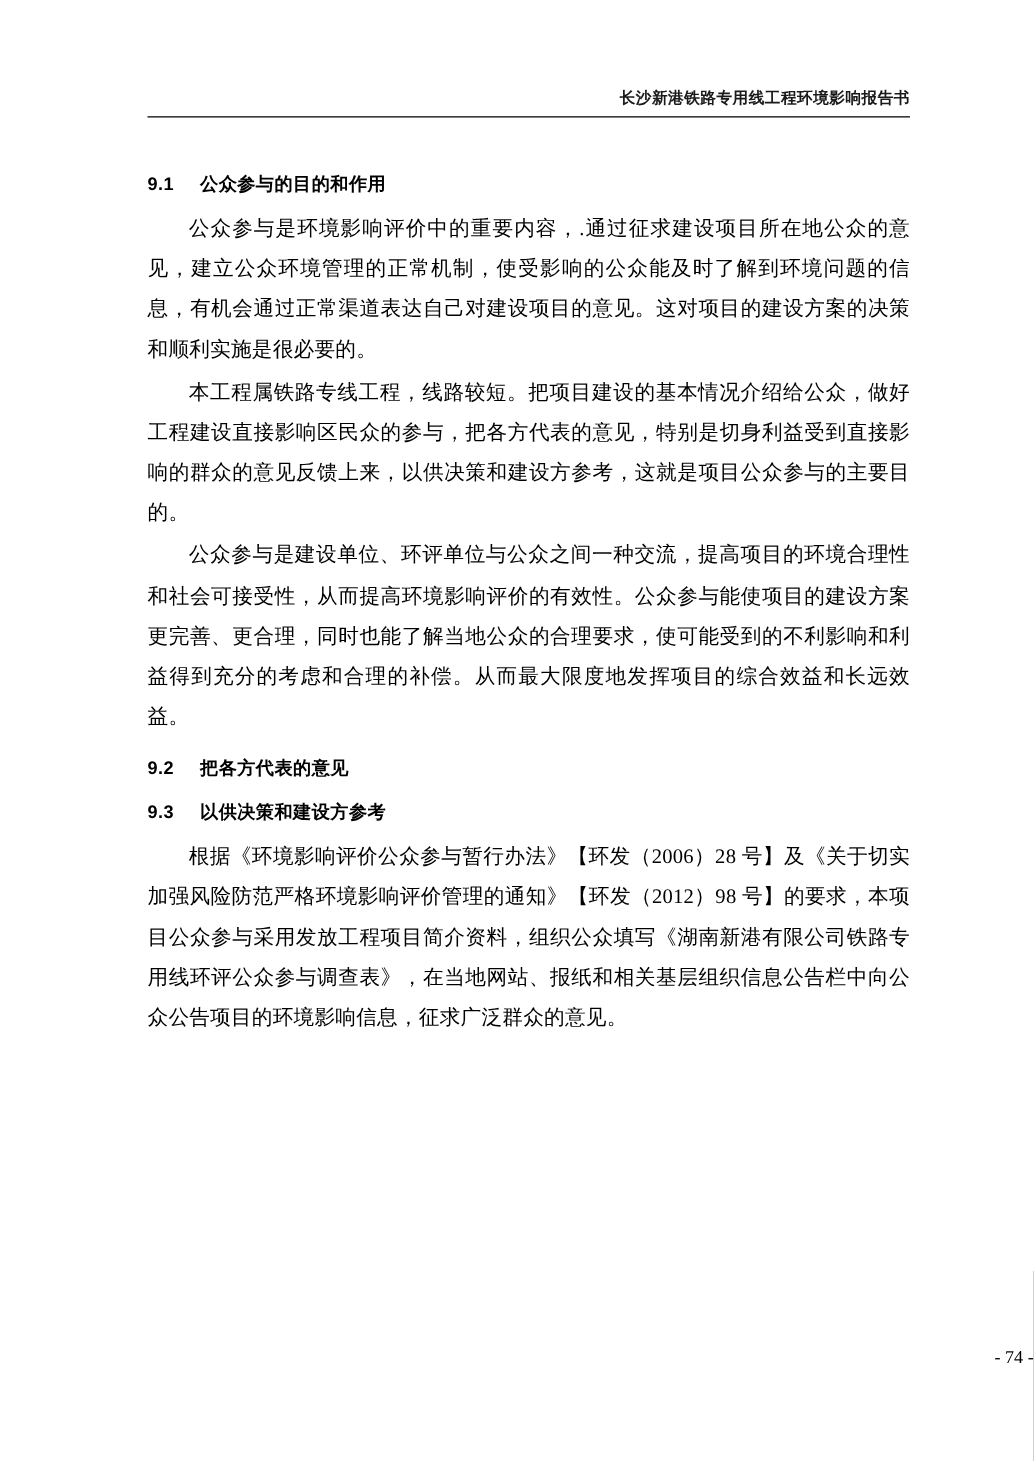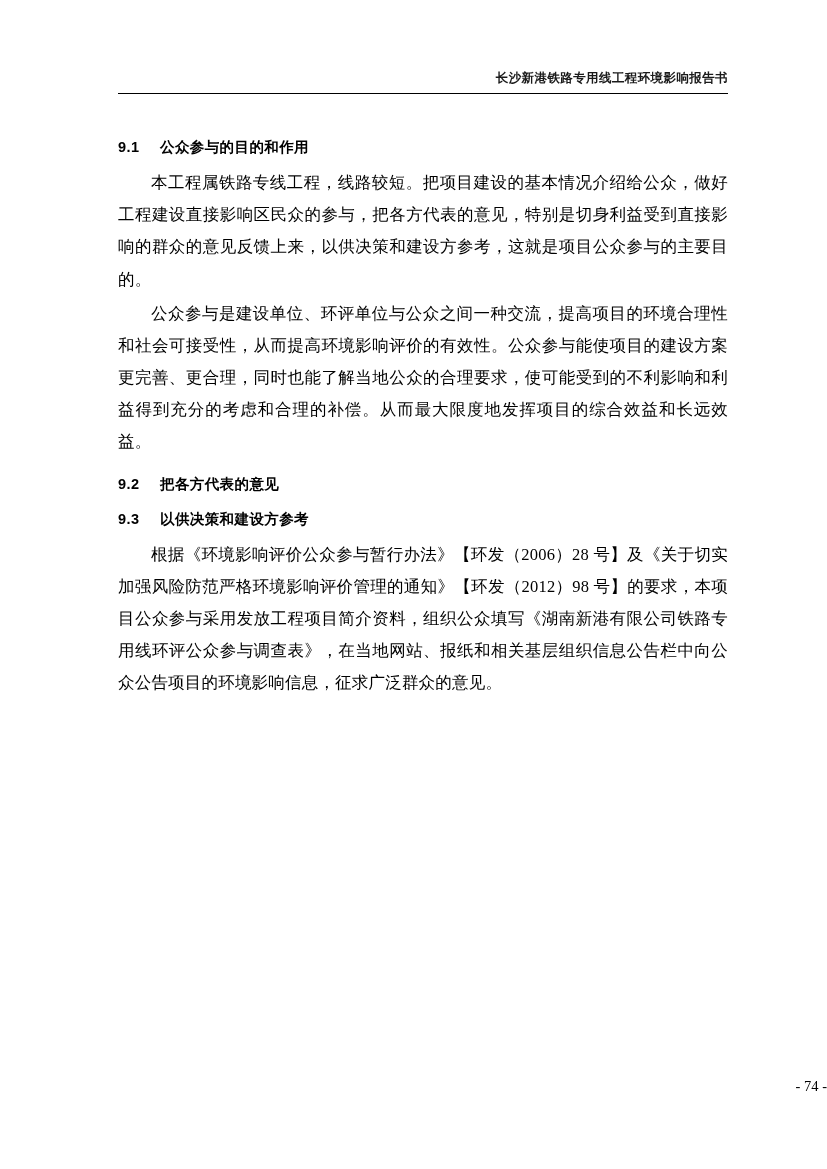--- a/index.html
+++ b/index.html
@@ -94,20 +94,21 @@
     </div>
     <hr class="header-rule">
 
     <div class="body">
 
 
       <h2 class="sub">
         <span class="num">9.1</span><span>公众参与的目的和作用</span>
       </h2>
 
+      <p class="para">公众参与是环境影响评价中的重要内容，.通过征求建设项目所在地公众的意见，建立公众环境管理的正常机制，使受影响的公众能及时了解到环境问题的信息，有机会通过正常渠道表达自己对建设项目的意见。这对项目的建设方案的决策和顺利实施是很必要的。</p>
       <p class="para">本工程属铁路专线工程，线路较短。把项目建设的基本情况介绍给公众，做好工程建设直接影响区民众的参与，把各方代表的意见，特别是切身利益受到直接影响的群众的意见反馈上来，以供决策和建设方参考，这就是项目公众参与的主要目的。</p>
       <p class="para">公众参与是建设单位、环评单位与公众之间一种交流，提高项目的环境合理性和社会可接受性，从而提高环境影响评价的有效性。公众参与能使项目的建设方案更完善、更合理，同时也能了解当地公众的合理要求，使可能受到的不利影响和利益得到充分的考虑和合理的补偿。从而最大限度地发挥项目的综合效益和长远效益。</p>
 
       <h2 class="sub">
         <span class="num">9.2</span><span>把各方代表的意见</span>
       </h2>
 
 
       <h2 class="sub">
         <span class="num">9.3</span><span>以供决策和建设方参考</span>

